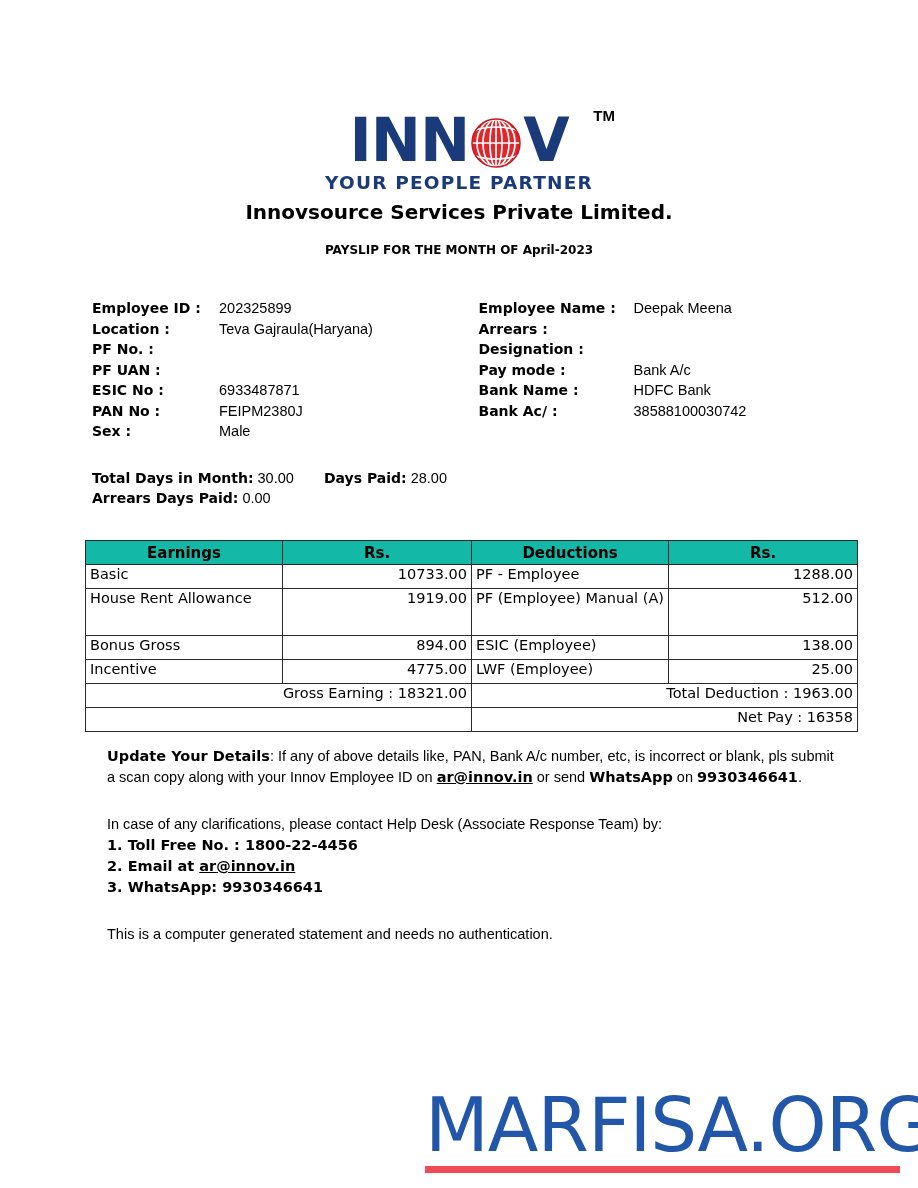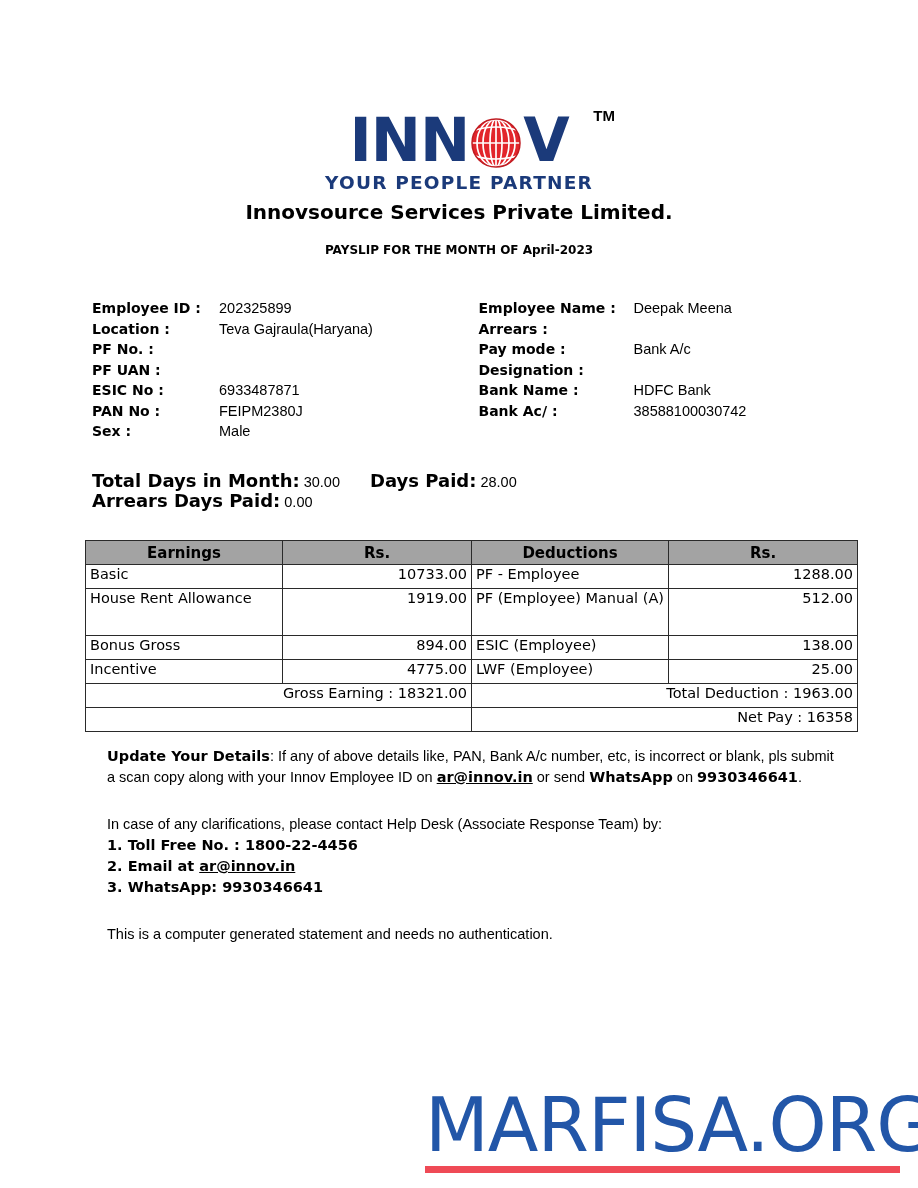--- a/index.html
+++ b/index.html
@@ -120,21 +120,21 @@
   
   .days {
     position: absolute;
     top: 470px;
     left: 92px;
     font-size: 14.5px;
   }
   .days-line { height: 20px; white-space: nowrap; }
   .days-line b {
     font-family: "DejaVu Sans", sans-serif;
-    font-size: 18px;
+    font-size: 14px;
   }
   .gap-inline { display: inline-block; width: 22px; }
 
   
   .pay-table {
     position: absolute;
     top: 540px;
     left: 85px;
     width: 737px;
     border-collapse: collapse;
@@ -142,21 +142,21 @@
     font-family: "DejaVu Sans", sans-serif;
   }
   .pay-table td, .pay-table th {
     border: 1.3px solid #2a2a2a;
     padding: 1px 4px;
     font-size: 14.5px;
     vertical-align: top;
     font-weight: normal;
   }
   .pay-table th {
-    background: #a3a3a3;
+    background: #14b8a6;
     text-align: center;
     font-weight: bold;
     font-size: 15px;
     height: 21px;
     vertical-align: middle;
   }
   .c-desc { width: 188px; }
   .c-amt  { width: 180px; }
   .num { text-align: right; }
   .row-tall td { height: 44px; }
@@ -282,26 +282,26 @@
   <div class="details-col right">
     <div class="d-row">
       <span class="d-label w2">Employee Name :</span>
       <span class="d-value">Deepak Meena</span>
     </div>
     <div class="d-row">
       <span class="d-label w2">Arrears :</span>
       <span class="d-value"></span>
     </div>
     <div class="d-row">
+      <span class="d-label w2">Designation :</span>
+      <span class="d-value"></span>
+    </div>
+    <div class="d-row">
       <span class="d-label w2">Pay mode :</span>
       <span class="d-value">Bank A/c</span>
-    </div>
-    <div class="d-row">
-      <span class="d-label w2">Designation :</span>
-      <span class="d-value"></span>
     </div>
     <div class="d-row">
       <span class="d-label w2">Bank Name :</span>
       <span class="d-value">HDFC Bank</span>
     </div>
     <div class="d-row">
       <span class="d-label w2">Bank Ac/ :</span>
       <span class="d-value">38588100030742</span>
     </div>
   </div>

